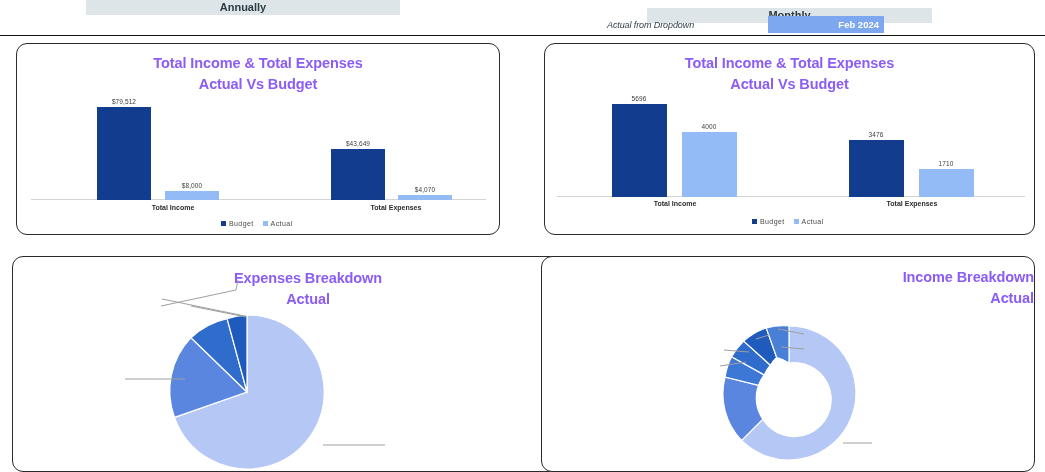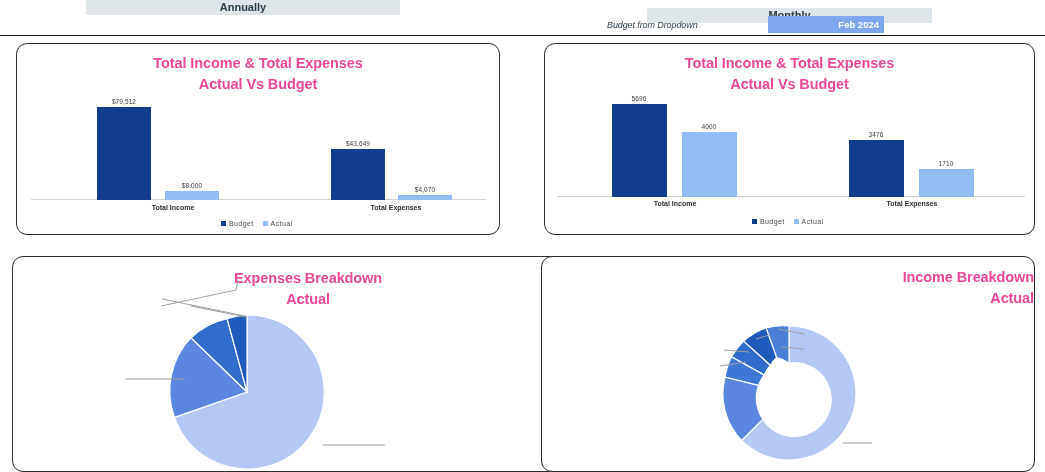--- a/index.html
+++ b/index.html
@@ -73,21 +73,21 @@
   .card-tr { left: 544px; top: 43px;  width: 491px; height: 192px; }
   .card-bl { left: 12px;  top: 256px; width: 592px; height: 216px; }
   .card-br { left: 541px; top: 256px; width: 494px; height: 216px; }
 
   .chart-title {
     position: absolute;
     left: 0; right: 0;
     text-align: center;
     font-size: 14.5px;
     font-weight: bold;
-    color: #ec4899;
+    color: #8b5cf6;
     line-height: 21px;
     letter-spacing: -0.1px;
   }
   .chart-title .l2 { display: block; }
 
   
   .plot { position: absolute; }
   .axisline {
     position: absolute;
     height: 1px;
@@ -135,21 +135,21 @@
 </style>
 </head>
 <body>
 
 <div class="page">
 
   <div class="hdr-cell hdr-annually">Annually</div>
 
   <div class="hdr-cell hdr-monthly">Monthly</div>
 
-  <div class="dropdown-label">Budget from Dropdown</div>
+  <div class="dropdown-label">Actual from Dropdown</div>
 
   <div class="dropdown-box">Feb 2024</div>
 
   <div class="hdr-rule"></div>
 
   <div class="card card-tl">
     <div class="chart-title" style="top:9px;">
       <span>Total Income &amp; Total Expenses</span>
       <span class="l2">Actual Vs Budget</span>
     </div>

